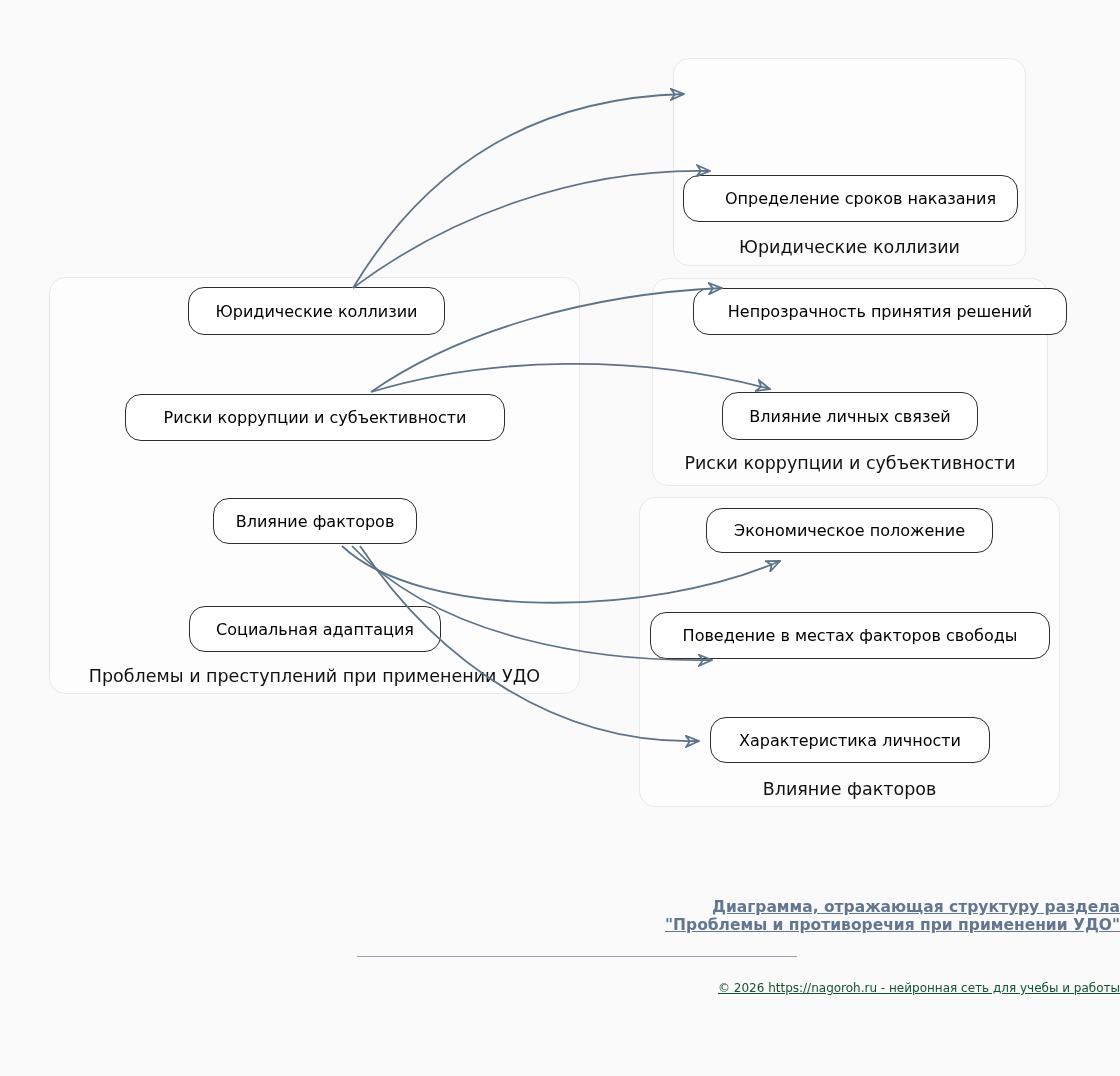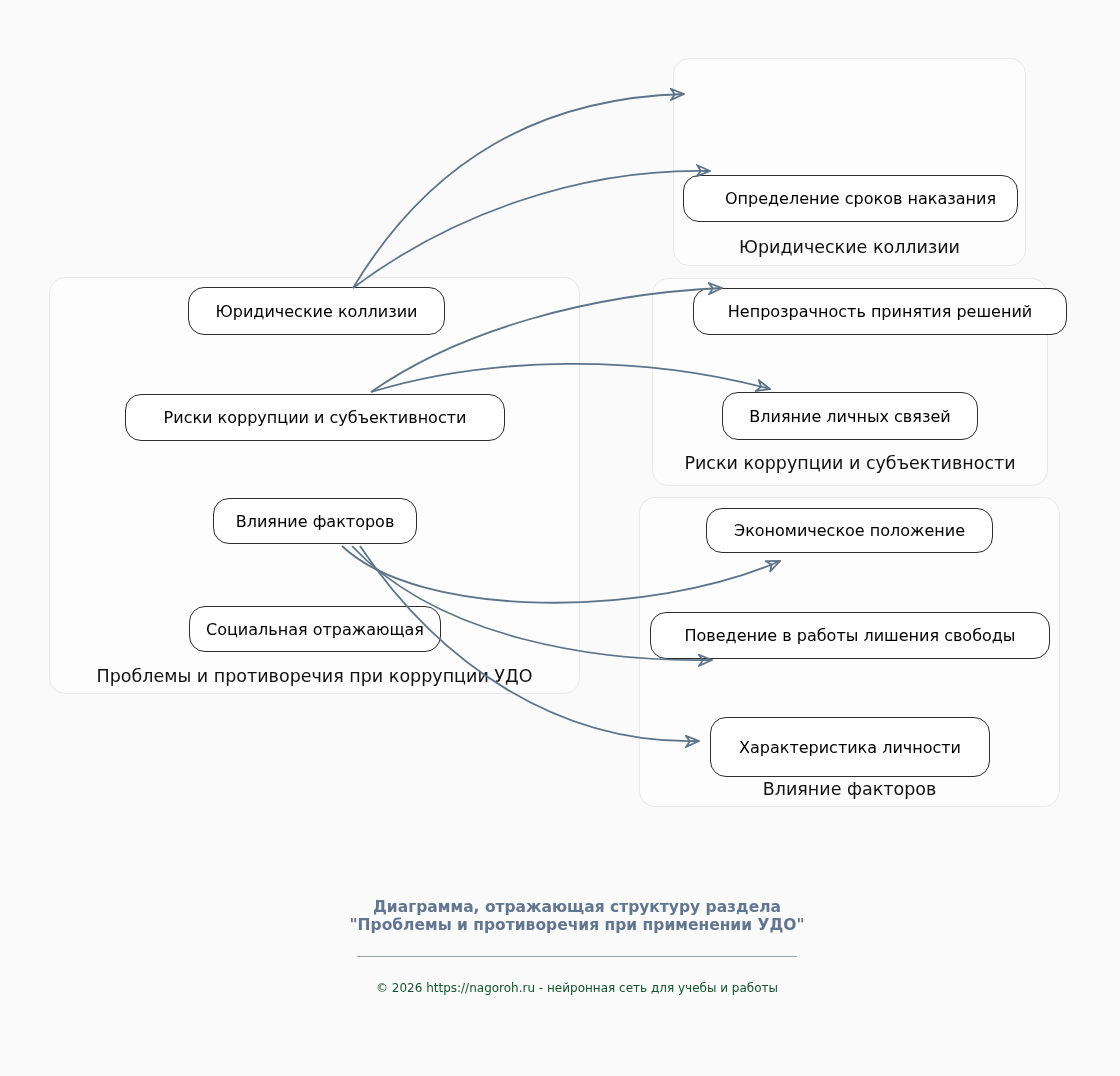--- a/index.html
+++ b/index.html
@@ -16,21 +16,21 @@
     font-size:17.5px;color:#111;line-height:22px;white-space:nowrap;
   }
   .node{
     position:absolute;background:#ffffff;border:1.5px solid #2d2d2d;
     border-radius:16px;box-sizing:border-box;
     display:flex;align-items:center;justify-content:center;
     font-size:16px;color:#000;white-space:nowrap;
   }
   .edges{position:absolute;left:0;top:0;pointer-events:none;}
   .edges path{fill:none;stroke:#5d7389;stroke-width:1.8px;}
-  .footer{position:absolute;left:34px;right:0;text-align:center;}
+  .footer{position:absolute;left:34px;right:0;text-align:right;text-decoration:underline;}
   .footer-title{
     top:899px;font-weight:bold;font-size:15.5px;line-height:17.5px;color:#637690;
   }
   .footer-divider{
     position:absolute;top:956px;left:357px;width:440px;height:0;
     border-top:1.4px solid #97a1ad;
   }
   .footer-copy{top:981px;font-size:12px;color:#14532d;}
 
   
@@ -47,52 +47,52 @@
   #n-legal{left:188px;top:287px;width:257px;height:48px;}
   #n-corr{left:125px;top:394px;width:380px;height:47px;}
   #n-fact{left:213px;top:498px;width:204px;height:46px;}
   #n-social{left:189px;top:606px;width:252px;height:46px;}
   #n-qualif{left:693px;top:71px;width:314px;height:46px;}
   #n-terms{left:683px;top:175px;width:335px;height:47px;padding-left:20px;}
   #n-opaque{left:663px;top:288px;width:374px;height:47px;margin-left:30px;}
   #n-personal{left:722px;top:392px;width:256px;height:48px;text-align:right;}
   #n-econ{left:706px;top:508px;width:287px;height:45px;text-align:center;}
   #n-behavior{left:650px;top:612px;width:400px;height:47px;}
-  #n-personality{left:710px;top:717px;width:280px;height:60px;}
+  #n-personality{left:710px;top:717px;width:280px;height:46px;}
 </style>
 </head>
 <body>
 
 <div class="stage">
 
   <div class="group" id="g-source">
-    <div class="group-label">Проблемы и противоречия при коррупции УДО</div>
+    <div class="group-label">Проблемы и преступлений при применении УДО</div>
   </div>
   <div class="group" id="g-legal">
     <div class="group-label">Юридические коллизии</div>
   </div>
   <div class="group" id="g-corr">
     <div class="group-label">Риски коррупции и субъективности</div>
   </div>
   <div class="group" id="g-fact">
     <div class="group-label">Влияние факторов</div>
   </div>
 
   <div class="node" id="n-legal">Юридические коллизии</div>
   <div class="node" id="n-corr">Риски коррупции и субъективности</div>
   <div class="node" id="n-fact">Влияние факторов</div>
-  <div class="node" id="n-social">Социальная отражающая</div>
+  <div class="node" id="n-social">Социальная адаптация</div>
 
   <div class="node" id="n-terms">Определение сроков наказания</div>
 
   <div class="node" id="n-opaque">Непрозрачность принятия решений</div>
   <div class="node" id="n-personal">Влияние личных связей</div>
 
   <div class="node" id="n-econ">Экономическое положение</div>
-  <div class="node" id="n-behavior">Поведение в работы лишения свободы</div>
+  <div class="node" id="n-behavior">Поведение в местах факторов свободы</div>
   <div class="node" id="n-personality">Характеристика личности</div>
 
   <svg class="edges" width="1120" height="1076" viewBox="0 0 1120 1076">
     <defs>
       <marker id="arrow" markerUnits="userSpaceOnUse" markerWidth="15" markerHeight="13" viewBox="0 0 15 13" refX="14" refY="6.5" orient="auto">
         <path d="M1,1 L14,6.5 L1,12 L4.8,6.5 Z" fill="#5d7389" stroke="none"></path>
       </marker>
     </defs>
     <path d="M 353 288 C 430 160 540 98 684 94" marker-end="url(#arrow)"></path>
     <path d="M 353 288 C 450 215 580 168 710 171" marker-end="url(#arrow)"></path>

